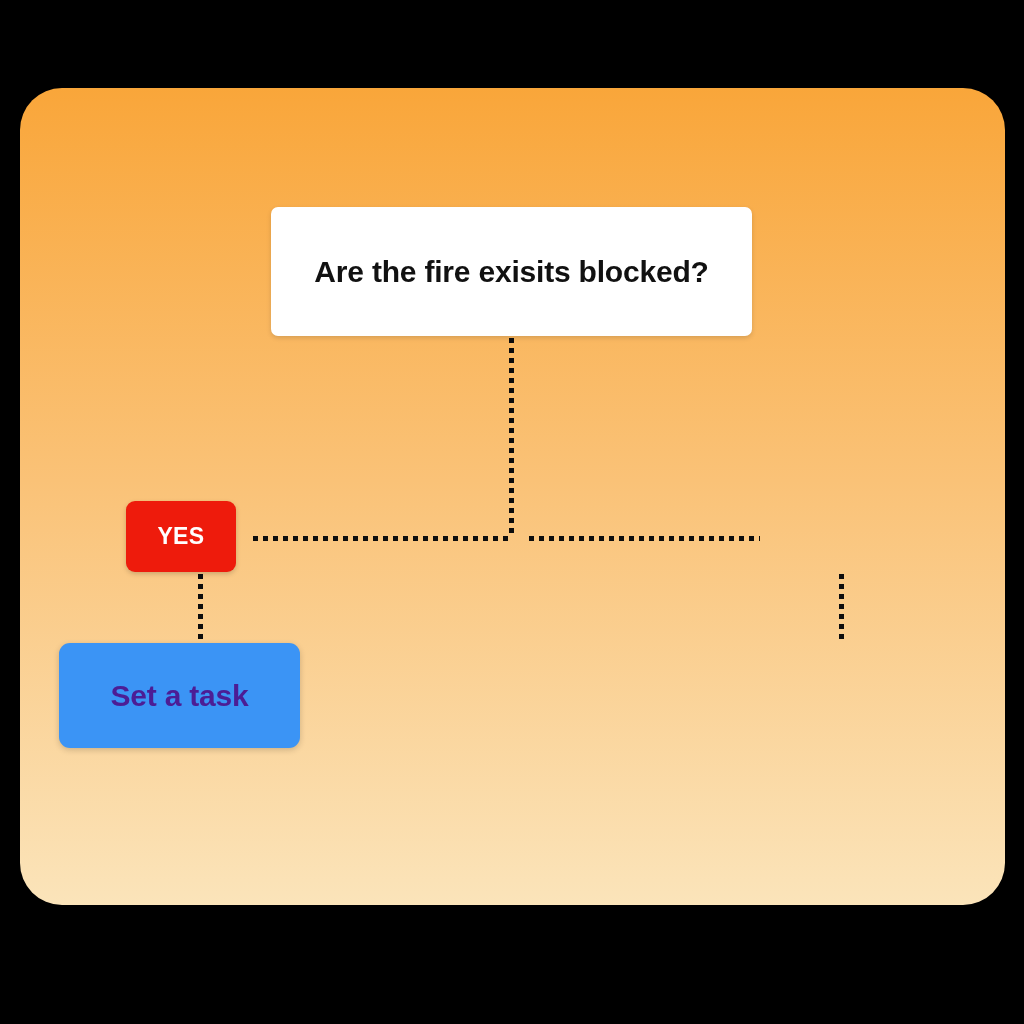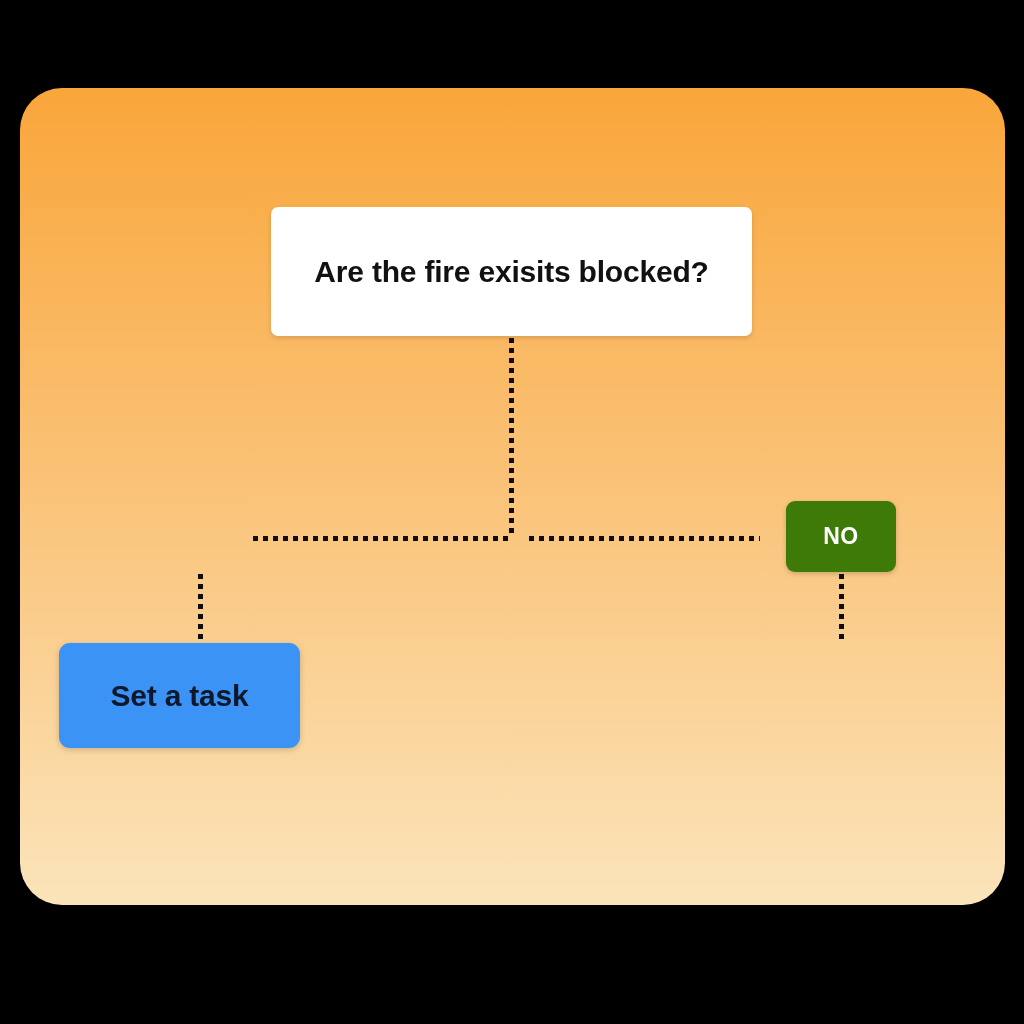--- a/index.html
+++ b/index.html
@@ -99,21 +99,21 @@
     left: 685px;          
     top: 556px;           
     width: 273px;
     height: 104px;
     background: #3B94F5;
     border-radius: 11px;
     box-shadow: 0 2px 6px rgba(0,0,0,0.18);
   }
   #task-node .node-label,
   #upload-node .node-label {
-    color: #0f172a;
+    color: #4c1d95;
     font-size: 30px;
     font-weight: bold;
     letter-spacing: -0.2px;
   }
 
   
   .conn-v {
     position: absolute;
     width: 5px;
     background-image: linear-gradient(to bottom, #0D0D0D 0 5px, rgba(0,0,0,0) 5px 10px);
@@ -169,24 +169,24 @@
     <div class="conn-v" id="conn-question-down"></div>
     <div class="conn-h" id="conn-left-arm"></div>
     <div class="conn-h" id="conn-right-arm"></div>
     <div class="conn-v" id="conn-yes-down"></div>
     <div class="conn-v" id="conn-no-down"></div>
 
     <div class="node" id="question-node">
       <span class="node-label">Are the fire exisits blocked?</span>
     </div>
 
+    <div class="node" id="yes-node">
+      <span class="node-label">YES</span>
+    </div>
 
-    <div class="node" id="no-node">
-      <span class="node-label">NO</span>
-    </div>
 
     <div class="node" id="task-node">
       <span class="node-label">Set a task</span>
     </div>
 
 
   </div>
 </div>
 
 </body></html>

